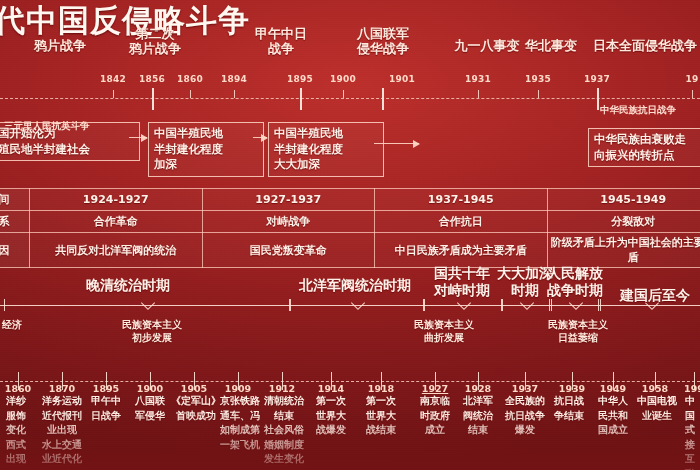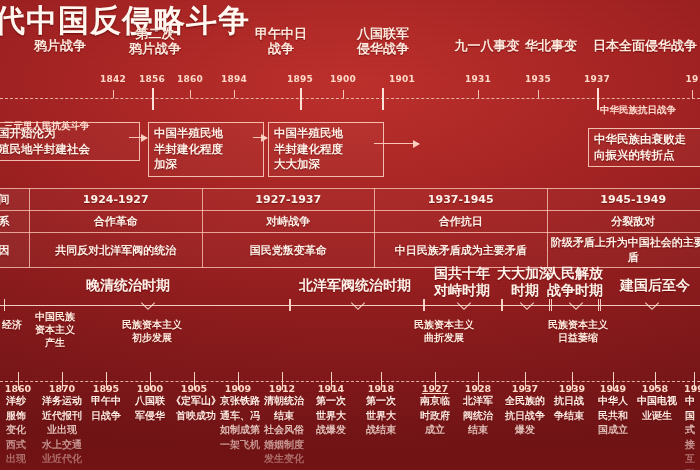--- a/index.html
+++ b/index.html
@@ -252,28 +252,25 @@
     <div class="brk" style="left: 424px; width: 76px;"></div>
     <div class="txt per center" style="left: 462px; top: 265px;">国共十年
 对峙时期</div>
     <div class="brk" style="left: 502px; width: 46px;"></div>
     <div class="txt per center" style="left: 525px; top: 265px;">大大加深
 时期</div>
     <div class="brk" style="left: 551px; width: 46px;"></div>
     <div class="txt per center" style="left: 575px; top: 265px;">人民解放
 战争时期</div>
     <div class="brk" style="left: 600px; width: 100px;"></div>
-    <div class="txt per center" style="left: 655px; top: 277px;">建国后至今</div>
+    <div class="txt per center" style="left: 655px; top: 287px;">建国后至今</div>
   </div>
 
 <div class="layer" id="cap-layer">
     <div class="txt cap" style="left: 2px; top: 318px; text-align: center;">经济</div>
-    <div class="txt cap center" style="left: 55px; top: 310px; text-align: center;">中国民族
-资本主义
-产生</div>
     <div class="txt cap center" style="left: 152px; top: 318px; text-align: center;">民族资本主义
 初步发展</div>
     <div class="txt cap center" style="left: 444px; top: 318px; text-align: center;">民族资本主义
 曲折发展</div>
     <div class="txt cap center" style="left: 578px; top: 318px; text-align: center;">民族资本主义
 日益萎缩</div>
   </div>
 
 <div class="layer" id="axis-layer">
   <div id="axis"></div>

